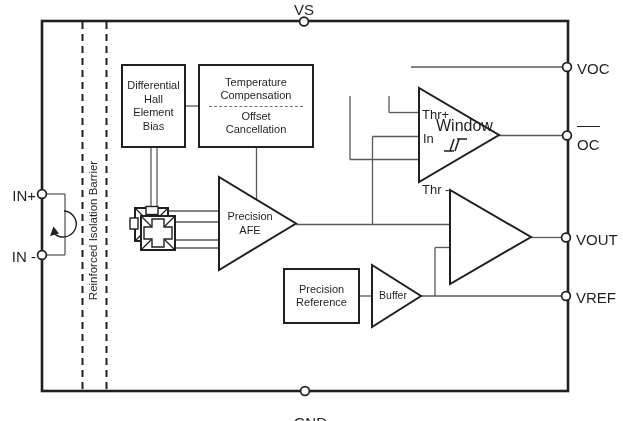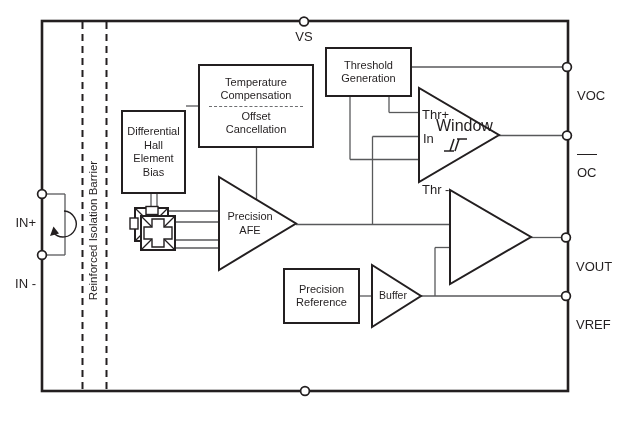--- a/index.html
+++ b/index.html
@@ -6,21 +6,21 @@
   #stage{
     position:relative;width:623px;height:421px;background:#fff;
     font-family:"Liberation Sans",sans-serif;color:#231f20;overflow:hidden;
   }
   #wiring{position:absolute;left:0;top:0;z-index:1;}
   .blk{
     position:absolute;z-index:2;background:#fff;border:2px solid #231f20;
     box-sizing:border-box;text-align:center;font-size:11px;line-height:13.5px;
     display:flex;flex-direction:column;justify-content:center;
   }
-  .lbl{position:absolute;z-index:3;font-size:13px;white-space:nowrap;margin-top:28px;}
+  .lbl{position:absolute;z-index:3;font-size:15px;white-space:nowrap;}
   .tri-lbl{position:absolute;z-index:3;text-align:center;font-size:11px;line-height:13.5px;}
   .cmp-in{position:absolute;z-index:3;font-size:13px;white-space:nowrap;}
   .divider{border:0;border-top:1.5px dashed #6d6e71;margin:3px 9px;}
   .overbar{border-top:1.6px solid #231f20;padding-top:11px;display:inline-block;line-height:13px;}
   .rot{
     position:absolute;z-index:3;width:220px;height:15px;left:-16px;top:223px;
     transform:rotate(-90deg);text-align:center;font-size:11.5px;white-space:nowrap;
   }
 </style>
 </head>
@@ -114,39 +114,35 @@
   <div class="lbl" style="left:577px;top:126px;">
     <span class="overbar">OC</span>
   </div>
   <div class="lbl" style="left:576px;top:231px;">VOUT</div>
   <div class="lbl" style="left:576px;top:289px;">VREF</div>
   <div class="lbl" style="left:6px;top:187px;width:30px;text-align:right;">IN+</div>
   <div class="lbl" style="left:6px;top:248px;width:30px;text-align:right;">IN -</div>
 
   <div class="rot">Reinforced Isolation Barrier</div>
 
-  <div class="blk" style="left:121px;top:64px;width:65px;height:84px;margin-top:46px;">
+  <div class="blk" style="left:121px;top:64px;width:65px;height:84px;">
     <div>Differential</div>
     <div>Hall</div>
     <div>Element</div>
     <div>Bias</div>
   </div>
 
   <div class="blk" style="left:198px;top:64px;width:116px;height:84px;">
     <div>Temperature</div>
     <div>Compensation</div>
     <hr class="divider">
     <div>Offset</div>
     <div>Cancellation</div>
   </div>
 
-  <div class="blk" style="left:325px;top:47px;width:87px;height:50px;">
-    <div>Threshold</div>
-    <div>Generation</div>
-  </div>
 
   <div class="blk" style="left:283px;top:268px;width:77px;height:56px;">
     <div>Precision</div>
     <div>Reference</div>
   </div>
 
   <div class="tri-lbl" style="left:220px;top:210px;width:60px;">
     <div>Precision</div>
     <div>AFE</div>
   </div>

